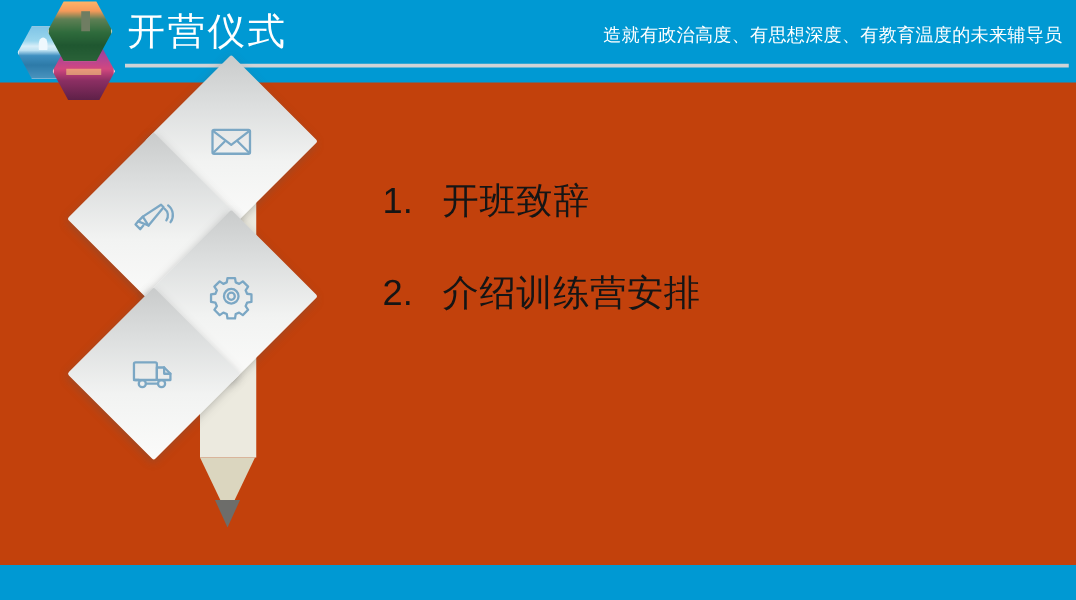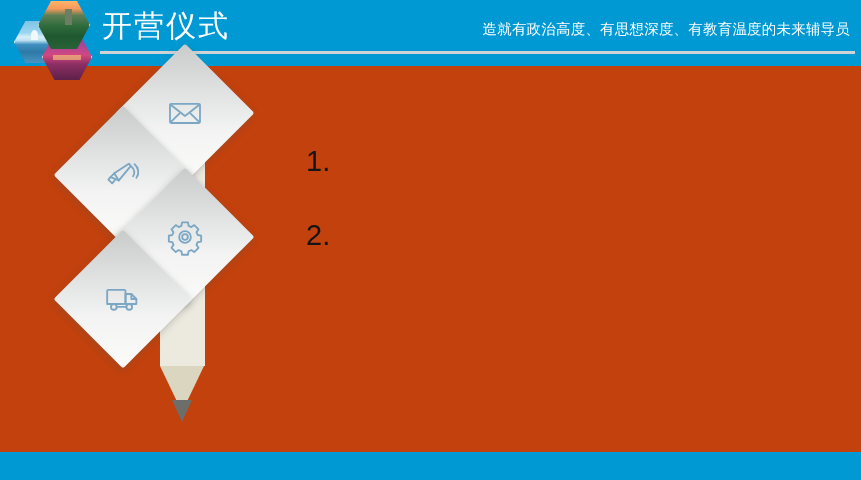--- a/index.html
+++ b/index.html
@@ -309,23 +309,25 @@
         </svg>
       </span>
     </div>
 
   </div>
 
   <div class="content-list">
 
     <div class="list-item">
       <span class="list-index">1.</span>
+      <span class="list-text">开班致辞</span>
     </div>
 
     <div class="list-item">
       <span class="list-index">2.</span>
+      <span class="list-text">介绍训练营安排</span>
     </div>
 
   </div>
 
   <div class="footer-bar"></div>
 
 </div>
 
 </body></html>

